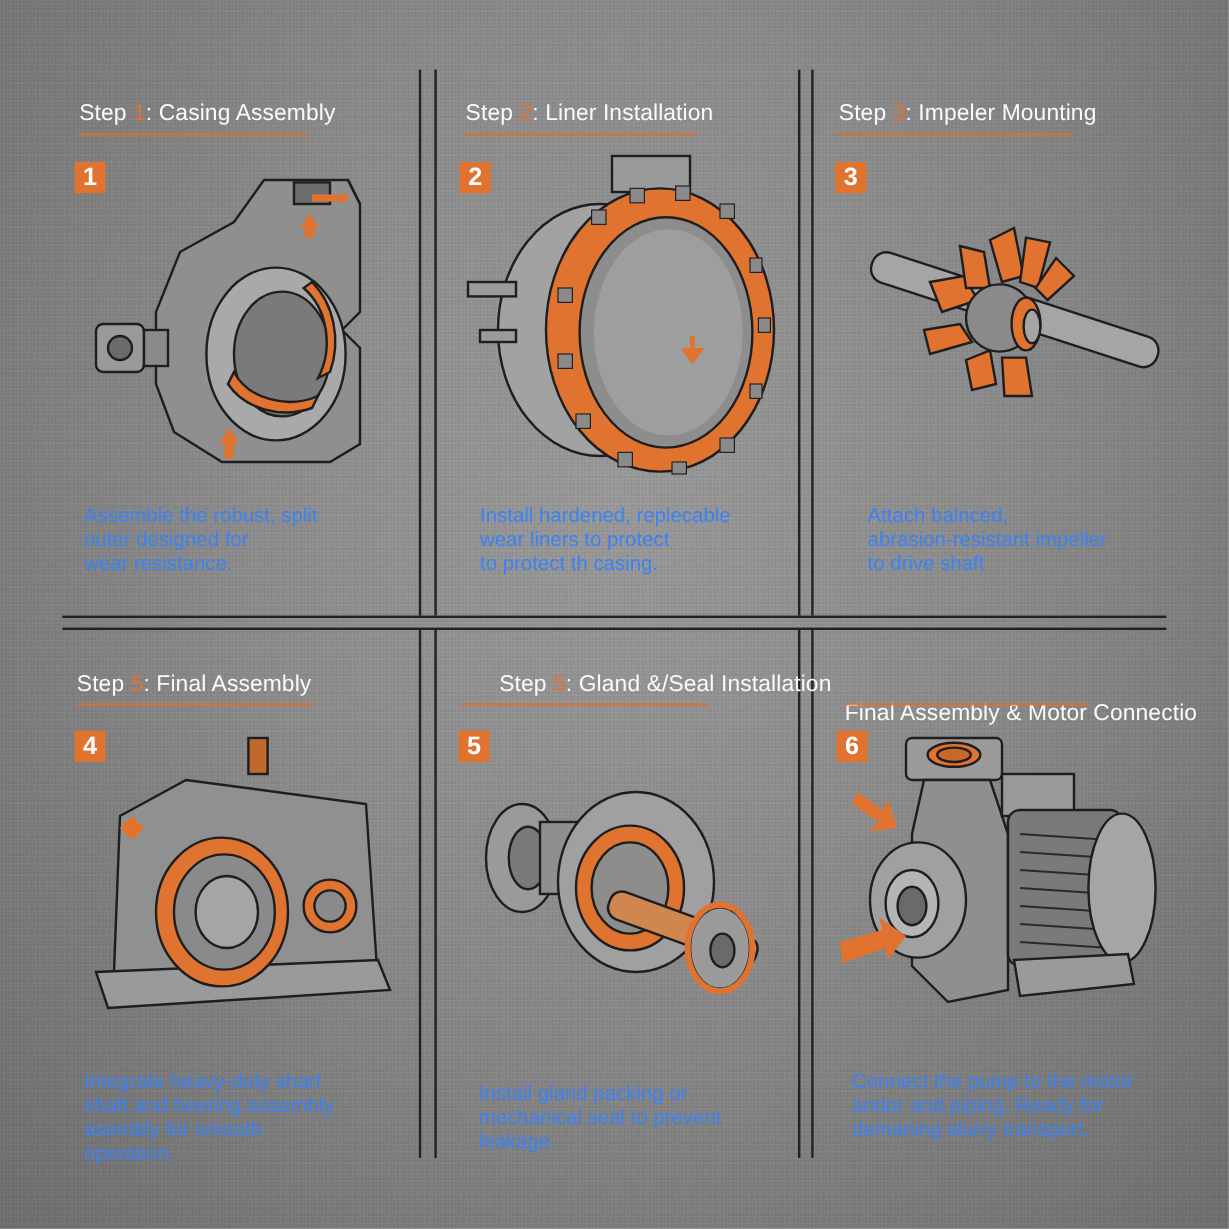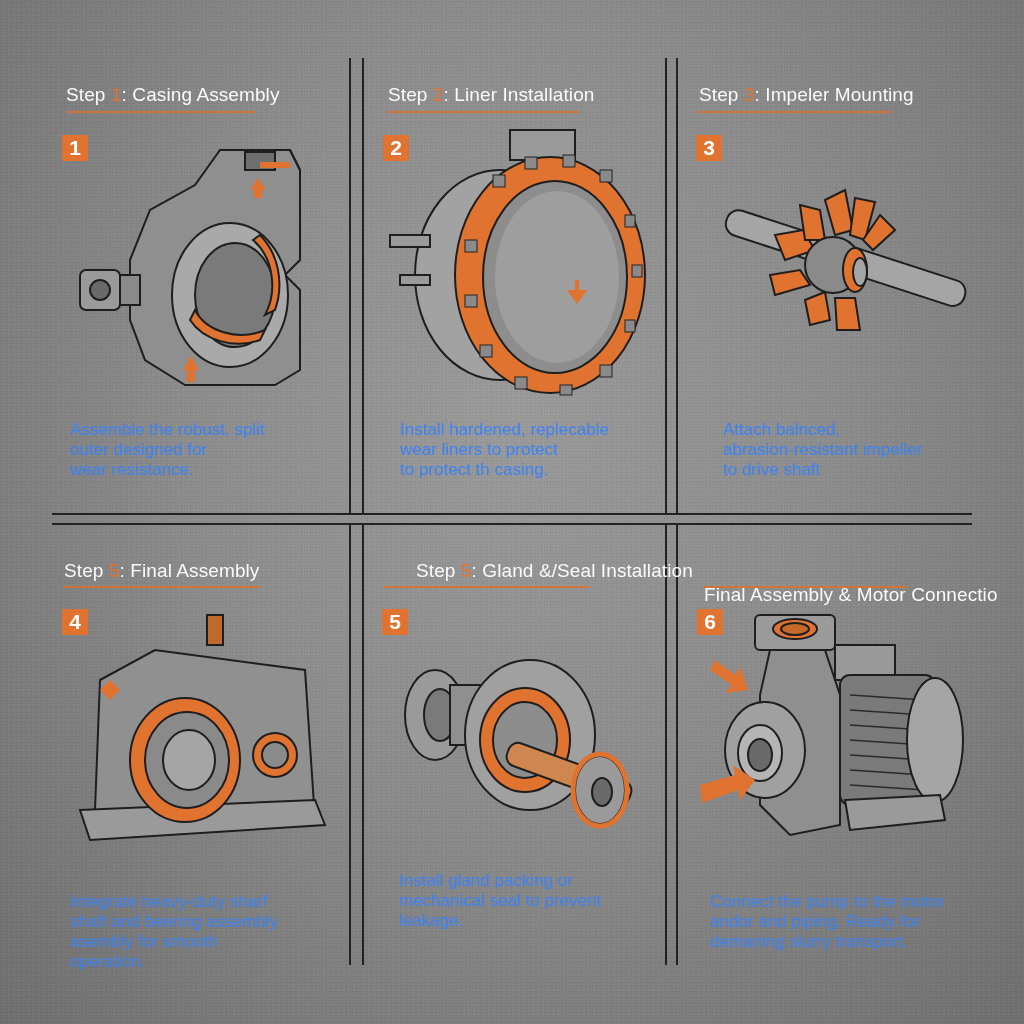--- a/index.html
+++ b/index.html
@@ -169,21 +169,21 @@
   <ellipse cx="135" cy="95" rx="65" ry="75" fill="#a0a0a0" class="stroke"></ellipse>
   <ellipse cx="130" cy="100" rx="45" ry="52" fill="#e07330" class="stroke"></ellipse>
   <ellipse cx="130" cy="100" rx="32" ry="38" fill="#8d8d8d" class="stroke"></ellipse>
   <g transform="rotate(20 170 130)">
     <rect x="110" y="120" width="130" height="24" rx="10" fill="#d0874f" class="stroke"></rect>
   </g>
   <ellipse cx="205" cy="150" rx="25" ry="34" fill="#9a9a9a" class="stroke"></ellipse>
   <ellipse cx="205" cy="150" rx="27" ry="36" fill="none" stroke="#e07330" stroke-width="5"></ellipse>
   <ellipse cx="207" cy="152" rx="10" ry="14" fill="#6a6a6a" class="stroke"></ellipse>
 </svg>
-<div class="desc" style="left:399px; top:871px;">Install gland packing or
+<div class="desc" style="left:399px; top:902px;">Install gland packing or
 mechanical seal to prevent
 leakage.</div>
 
 <div class="step-title" style="left:704px; top:584px;">
   <span></span><span class="num"></span><span>Final Assembly &amp; Motor Connectio</span>
 </div>
 <div class="title-underline" style="left:704px; top:586px; width:204px;"></div>
 <div class="badge" style="left:697px; top:609px;">6</div>
 <svg class="illus" style="left:690px; top:605px;" width="290" height="260" viewBox="0 0 290 260">
   <rect x="65" y="10" width="80" height="35" rx="5" fill="#9a9a9a" class="stroke"></rect>

